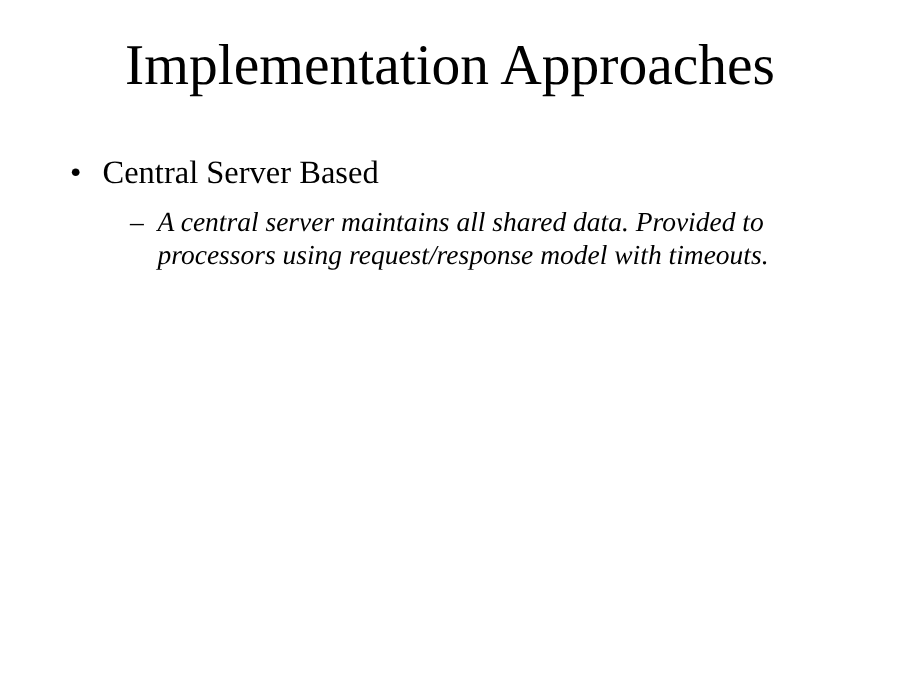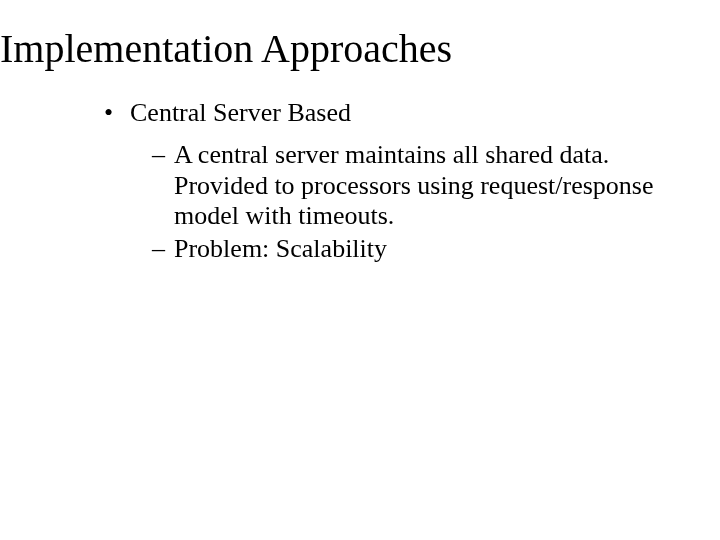--- a/index.html
+++ b/index.html
@@ -14,64 +14,64 @@
       font-family: "Times New Roman", Times, serif;
       color: #000000;
       overflow: hidden;
     }
     .slide {
       width: 100%;
       height: 100%;
       padding: 20px 0;
     }
     .title {
-      font-size: 40px;
+      text-align: center;
+      font-size: 46px;
       font-weight: normal;
-      margin-bottom: 26px;
+      margin-bottom: 45px;
       margin-top: 5px;
     }
     .content {
       padding-left: 54px;
       padding-right: 40px;
-      margin-left: 48px;
     }
     .bullet-1 {
       font-size: 26px;
       margin-bottom: 12px;
       position: relative;
       padding-left: 28px;
     }
     .bullet-1::before {
       content: "•";
       position: absolute;
       left: 2px;
       top: 0;
     }
     .sub-list {
       padding-left: 50px;
     }
     .bullet-2 {
-      font-size: 26px;
+      font-size: 22px;
       line-height: 1.18;
       margin-bottom: 2px;
       position: relative;
       padding-left: 22px;
+      font-style: italic;
     }
     .bullet-2::before {
       content: "–";
       position: absolute;
       left: 0;
       top: 0;
     }
   </style>
 </head>
 <body>
 
 <div class="slide">
   <h1 class="title">Implementation Approaches</h1>
   <div class="content">
     <div class="bullet-1">Central Server Based</div>
     <div class="sub-list">
       <div class="bullet-2">A central server maintains all shared data. Provided to processors using request/response model with timeouts.</div>
-      <div class="bullet-2">Problem: Scalability</div>
     </div>
   </div>
 </div>
 
 </body></html>

